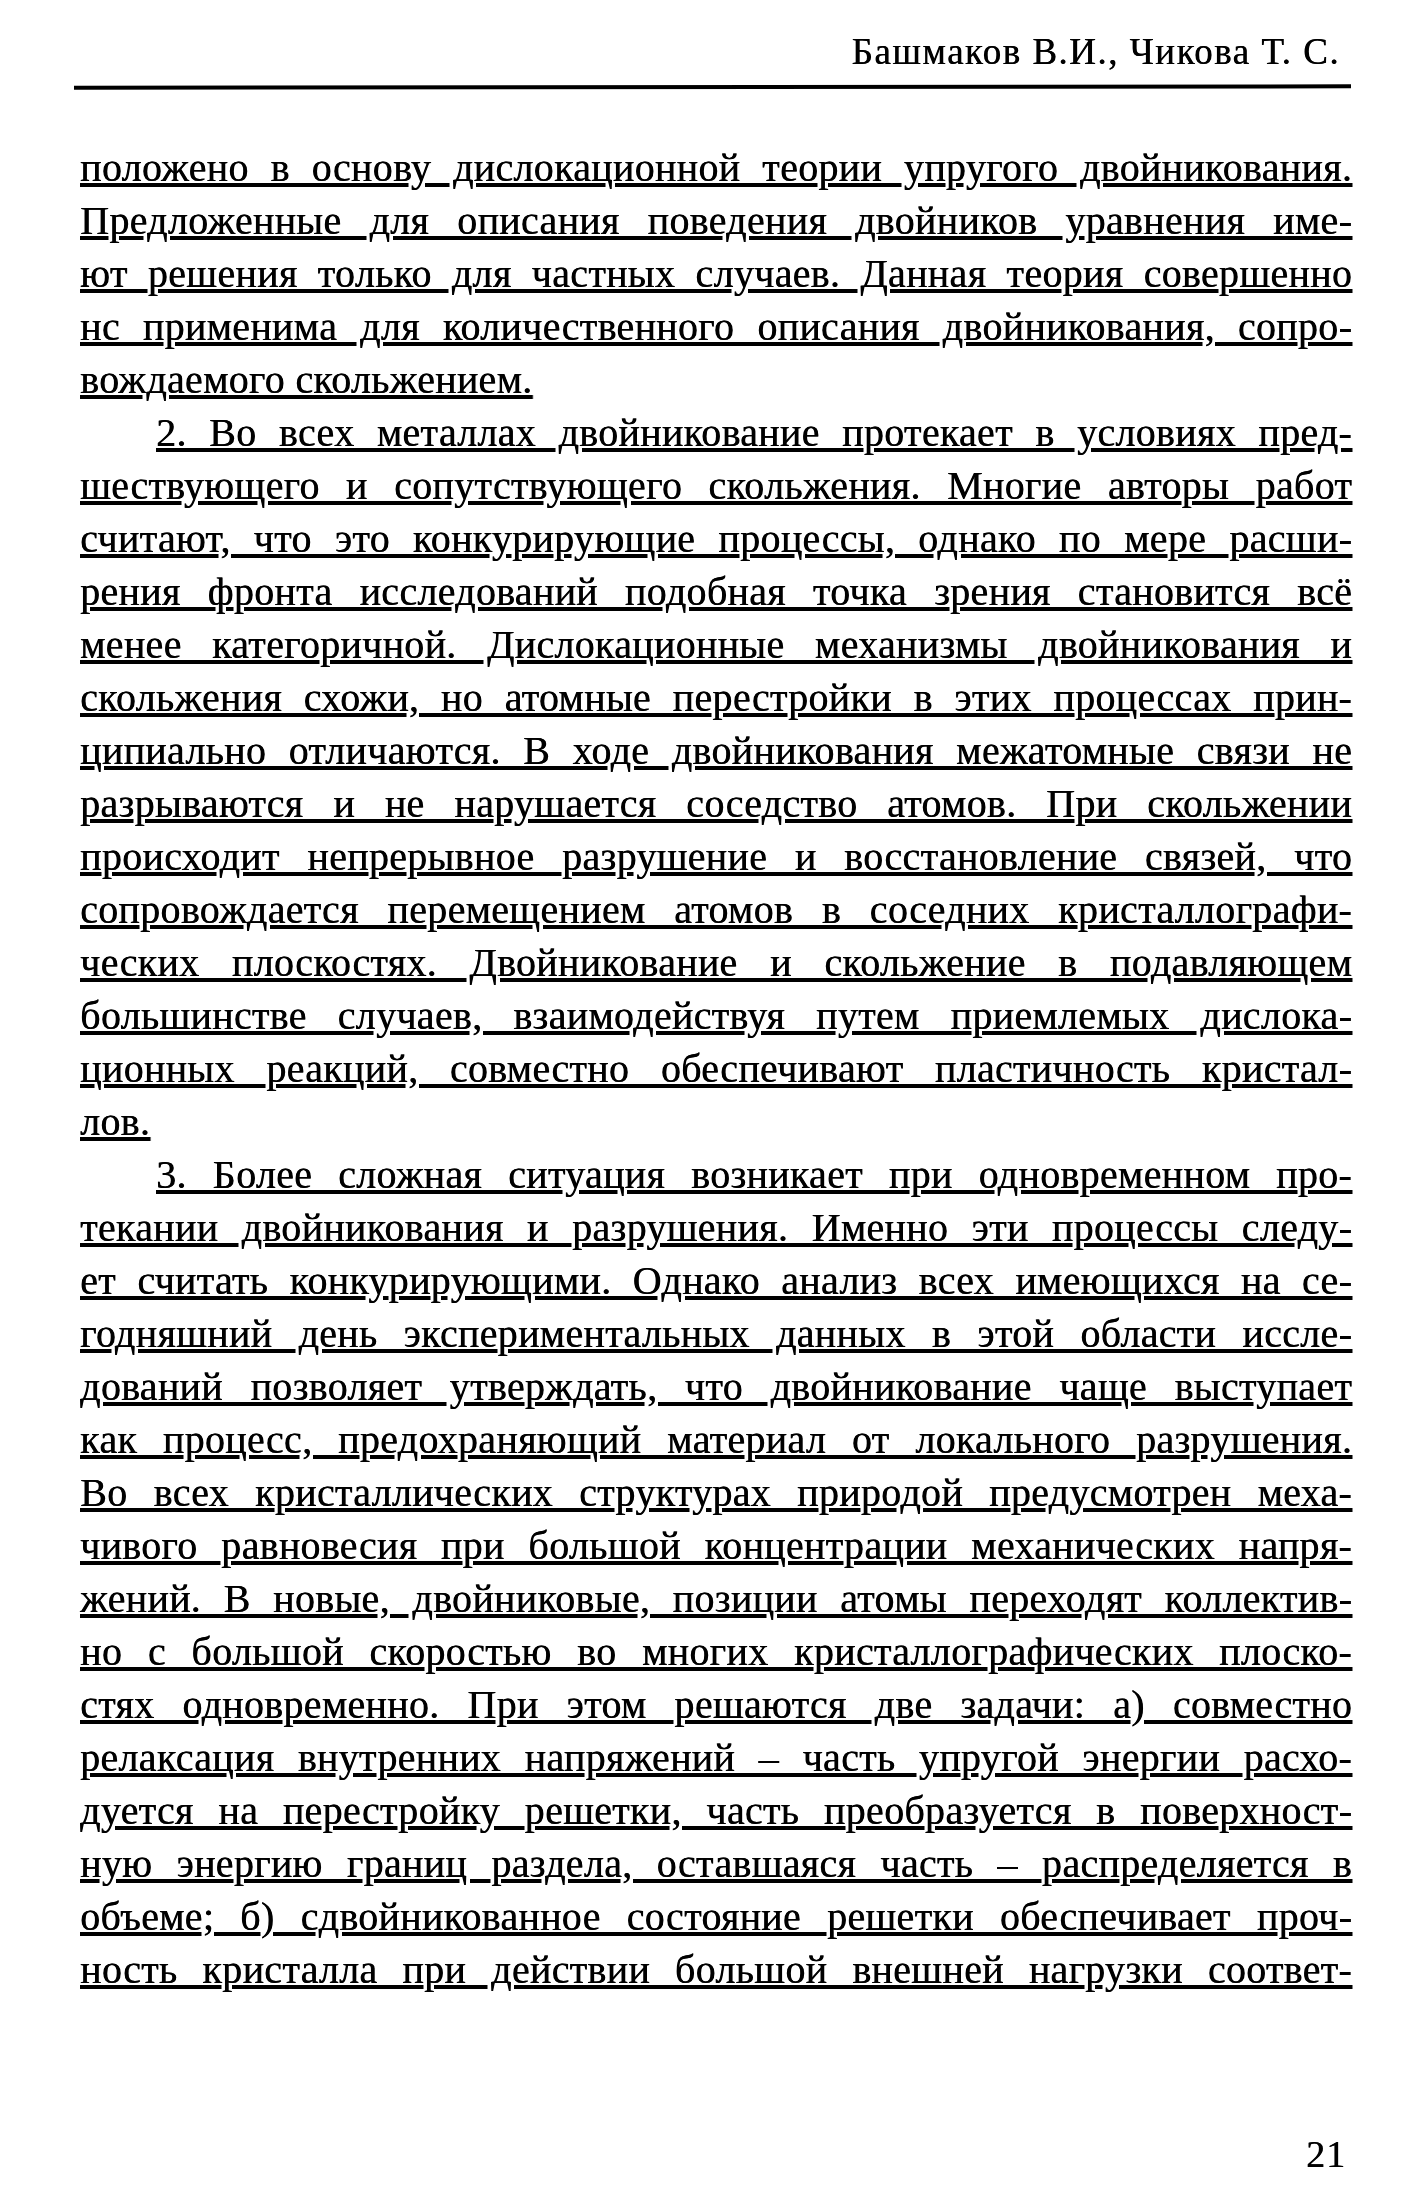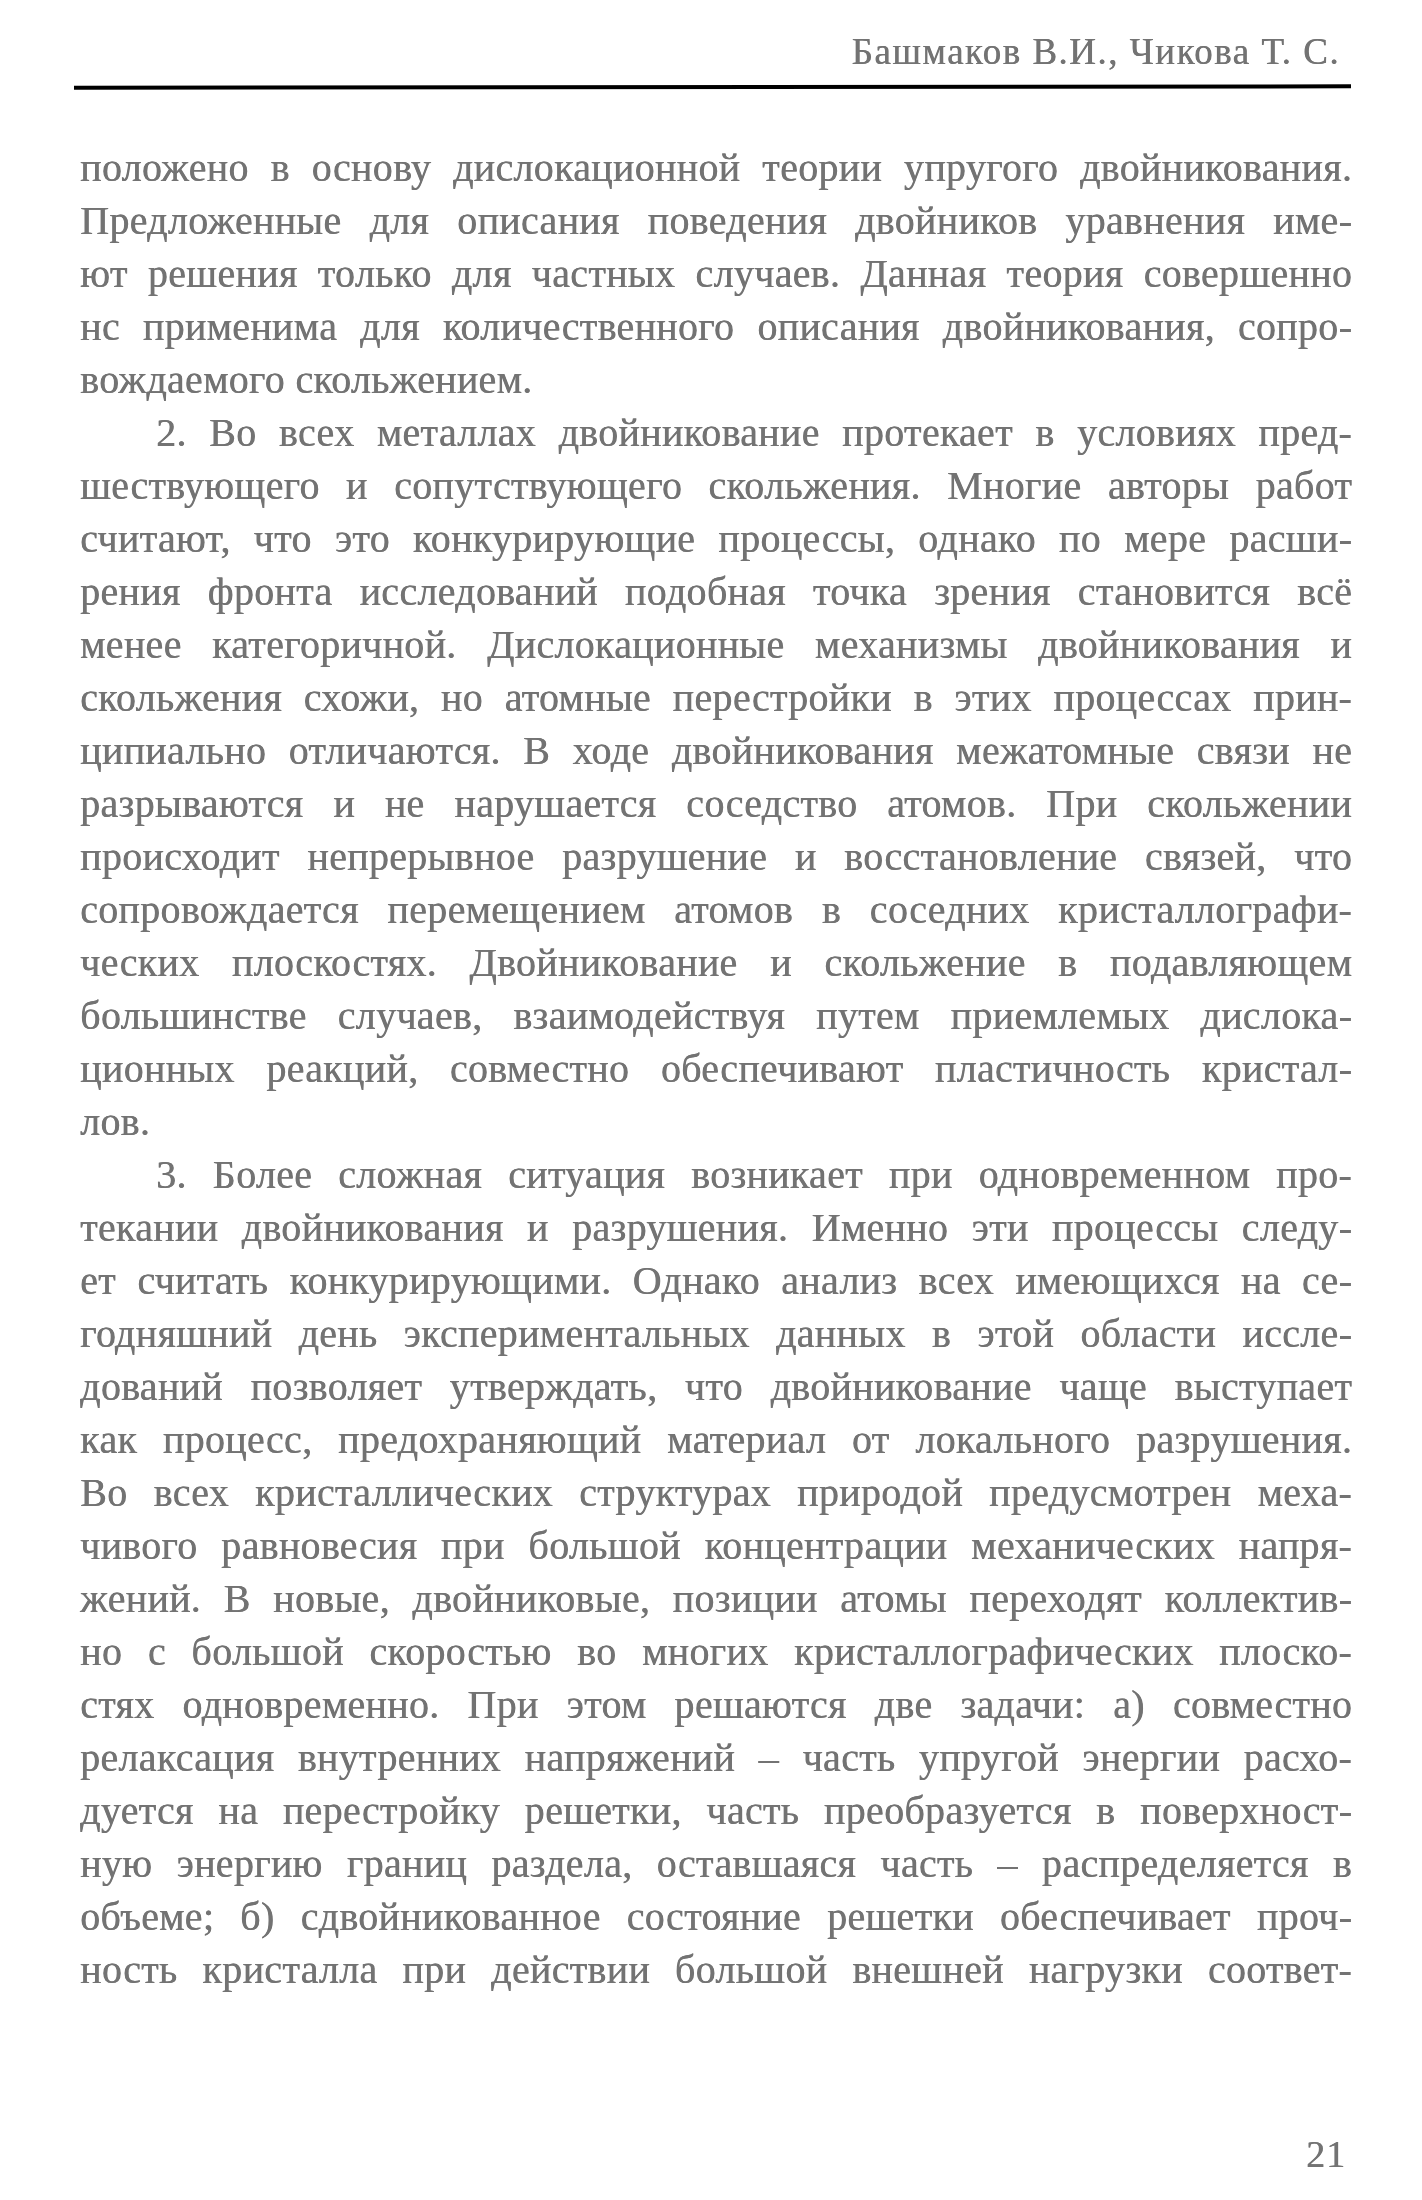--- a/index.html
+++ b/index.html
@@ -1,21 +1,21 @@
 <!DOCTYPE html>
 <html lang="ru"><head>
 <meta charset="utf-8">
 <style>
   html, body { margin: 0; padding: 0; background: #e8e8e8; }
   .page {
     position: relative;
     width: 1422px;
     height: 2200px;
     background: #ffffff;
-    color: #737373;
+    color: #000000;
     font-family: "Liberation Serif", serif;
     overflow: hidden;
     text-shadow: 0.5px 0 0 currentColor; 
   }
   .running-head {
     position: absolute;
     top: 30px;
     right: 82px;
     font-size: 37px;
     letter-spacing: 1.5px;
@@ -31,20 +31,21 @@
     transform: rotate(-0.06deg);
   }
   .body-text {
     position: absolute;
     left: 80px;
     top: 141px;
     width: 1272px;
     font-size: 40px;
     line-height: 53px;
     letter-spacing: 0.3px;
+    text-decoration: underline;
   }
   .line {
     text-align: justify;
     text-align-last: justify;
     -moz-text-align-last: justify;
   }
   .line.para-end {
     text-align-last: left;
     -moz-text-align-last: left;
   }

